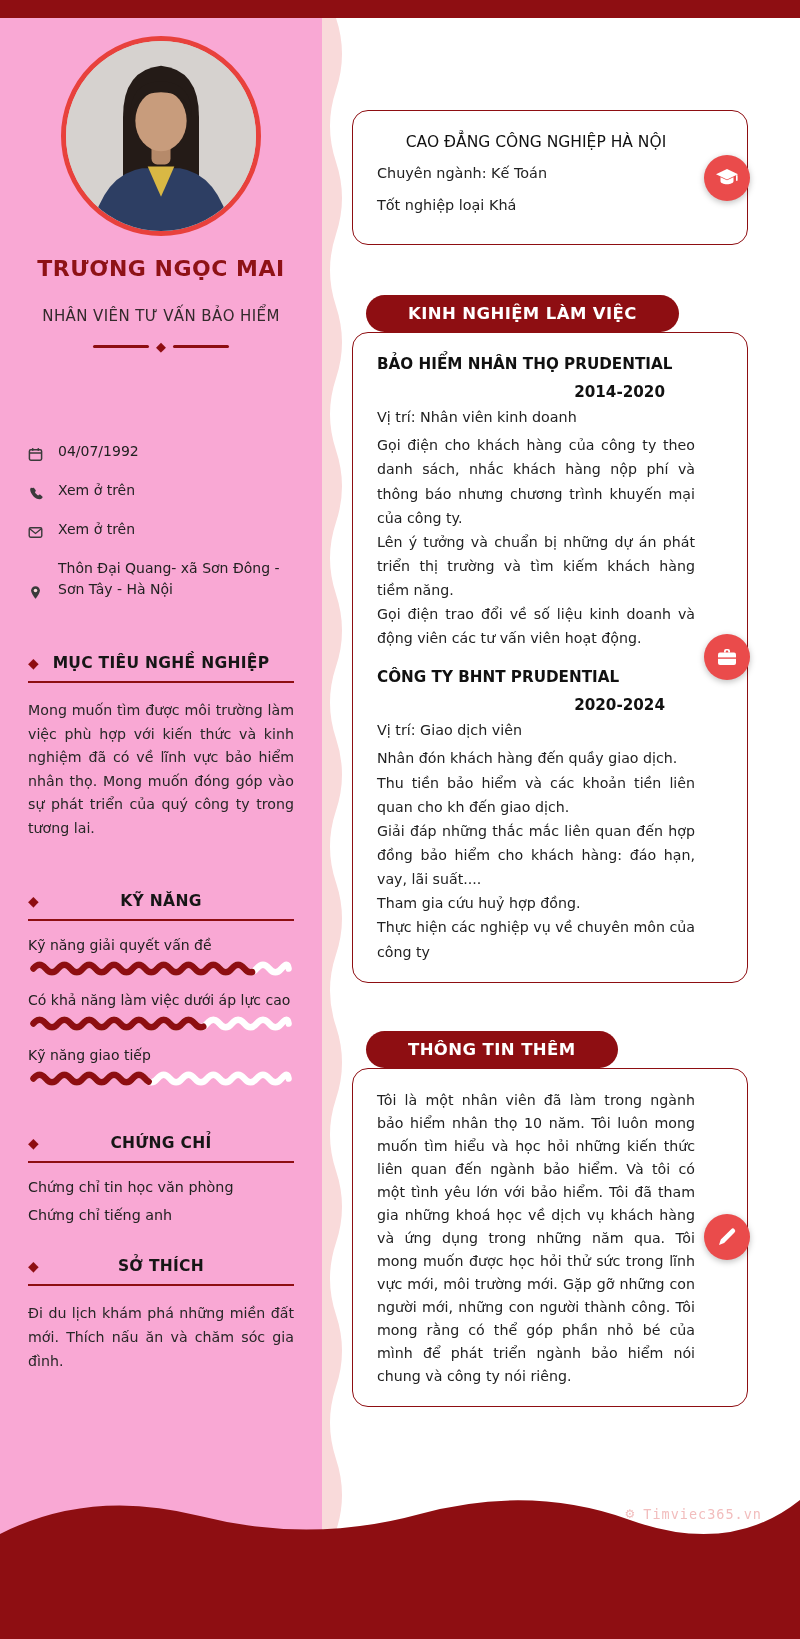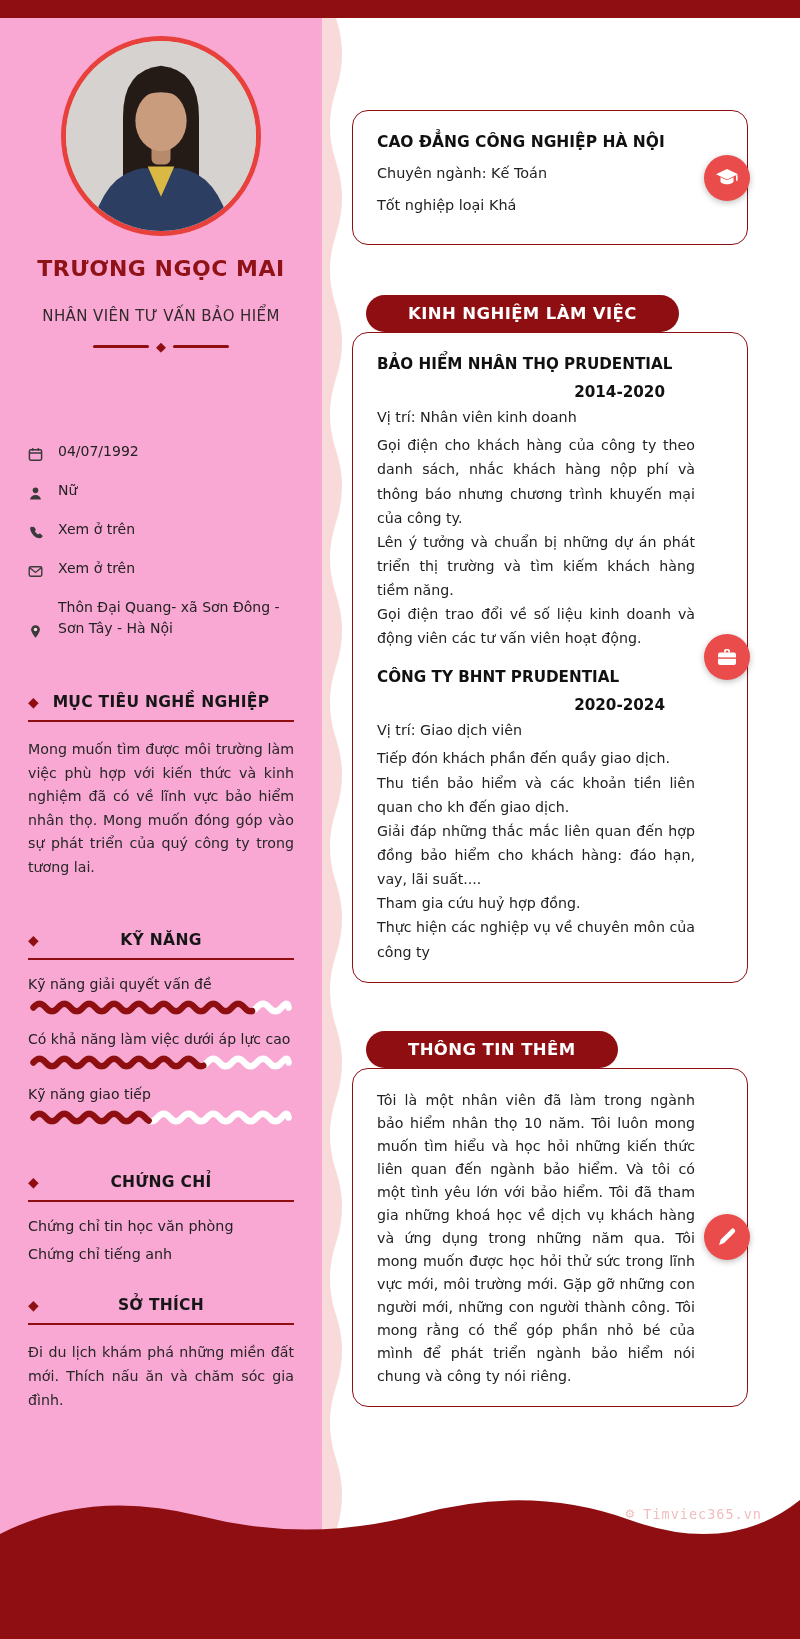--- a/index.html
+++ b/index.html
@@ -49,21 +49,21 @@
   .block.edu { margin-top:92px; }
   .block.exp { margin-top:50px; }
   .block.info { margin-top:48px; }
 
   .pill { width:max-content; padding:9px 42px; background:#8e0e12; color:#ffffff; font-weight:700; font-size:16.5px; letter-spacing:.4px; border-radius:19px; margin-left:14px; position:relative; z-index:2; }
   .rbox { position:relative; border:1.5px solid #8e0e12; border-radius:16px; background:#ffffff; padding:18px 52px 18px 24px; margin-top:0; }
 
   .badge { position:absolute; right:-3px; top:50%; transform:translateY(-50%); width:46px; height:46px; border-radius:50%; background:#ea4b4b; display:flex; align-items:center; justify-content:center; box-shadow:0 2px 6px rgba(0,0,0,.25); z-index:3; }
   .badge svg { width:24px; height:24px; }
 
-  .school { font-size:15.5px; font-weight:700; color:#111; margin:4px 0 12px; }
+  .school { font-size:15.5px; font-weight:400; color:#111; margin:4px 0 12px;text-align:center; }
   .edu-line { font-size:14.4px; color:#222; margin:10px 0; line-height:1.5; }
 
   .company { font-size:15.2px; font-weight:700; color:#111; margin-top:4px; }
   .period { font-size:15.2px; font-weight:700; color:#111; text-align:right; padding-right:30px; margin:10px 0 8px; }
   .position { font-size:14.3px; color:#222; margin:4px 0 8px; }
   .detail { font-size:14.2px; color:#222; line-height:1.7; text-align:justify; }
   .job + .job { margin-top:18px; }
 
   .info-body { font-size:14.2px; color:#222; line-height:1.62; text-align:justify; margin-top:2px; }
 
@@ -111,29 +111,20 @@
               <line x1="1.5" y1="6.4" x2="14.5" y2="6.4"></line>
               <line x1="5" y1="1.2" x2="5" y2="4"></line>
               <line x1="11" y1="1.2" x2="11" y2="4"></line>
             </svg>
         </span>
         <span>04/07/1992</span>
       </li>
       <li>
         <span class="cicon">
           <svg viewBox="0 0 16 16" fill="currentColor">
-              <circle cx="8" cy="4.6" r="3"></circle>
-              <path d="M2.2 14.5 a5.8 4.8 0 0 1 11.6 0 Z"></path>
-            </svg>
-        </span>
-        <span>Nữ</span>
-      </li>
-      <li>
-        <span class="cicon">
-          <svg viewBox="0 0 16 16" fill="currentColor">
               <path d="M3.1 1.9c-.6.6-.9 1.4-.8 2.2.3 2.4 1.5 4.8 3.4 6.7s4.3 3.1 6.7 3.4c.8.1 1.6-.2 2.2-.8l.7-.8c.4-.4.4-1.1 0-1.5l-2.1-1.7c-.4-.3-1-.3-1.4 0l-.9.7C9.8 9.6 7.9 7.7 7.4 6.6l.7-.9c.3-.4.3-1 0-1.4L6.4 2.2c-.4-.4-1.1-.4-1.5 0Z"></path>
             </svg>
         </span>
         <span>Xem ở trên</span>
       </li>
       <li>
         <span class="cicon">
           <svg viewBox="0 0 16 16" fill="none" stroke="currentColor" stroke-width="1.5">
               <rect x="1.3" y="3" width="13.4" height="10" rx="1.5"></rect>
               <path d="M1.8 4 8 9 14.2 4"></path>
@@ -250,21 +241,21 @@
           <div class="position">Vị trí: Nhân viên kinh doanh</div>
           <p class="detail">Gọi điện cho khách hàng của công ty theo danh sách, nhắc khách hàng nộp phí và thông báo nhưng chương trình khuyến mại của công ty.</p>
           <p class="detail">Lên ý tưởng và chuẩn bị những dự án phát triển thị trường và tìm kiếm khách hàng tiềm năng.</p>
           <p class="detail">Gọi điện trao đổi về số liệu kinh doanh và động viên các tư vấn viên hoạt động.</p>
         </div>
 
         <div class="job">
           <div class="company">CÔNG TY BHNT PRUDENTIAL</div>
           <div class="period">2020-2024</div>
           <div class="position">Vị trí: Giao dịch viên</div>
-          <p class="detail">Tiếp đón khách phần đến quầy giao dịch.</p>
+          <p class="detail">Nhân đón khách hàng đến quầy giao dịch.</p>
           <p class="detail">Thu tiền bảo hiểm và các khoản tiền liên quan cho kh đến giao dịch.</p>
           <p class="detail">Giải đáp những thắc mắc liên quan đến hợp đồng bảo hiểm cho khách hàng: đáo hạn, vay, lãi suất....</p>
           <p class="detail">Tham gia cứu huỷ hợp đồng.</p>
           <p class="detail">Thực hiện các nghiệp vụ về chuyên môn của công ty</p>
         </div>
       </div>
     </section>
 
     <section class="block info">
       <div class="pill">

